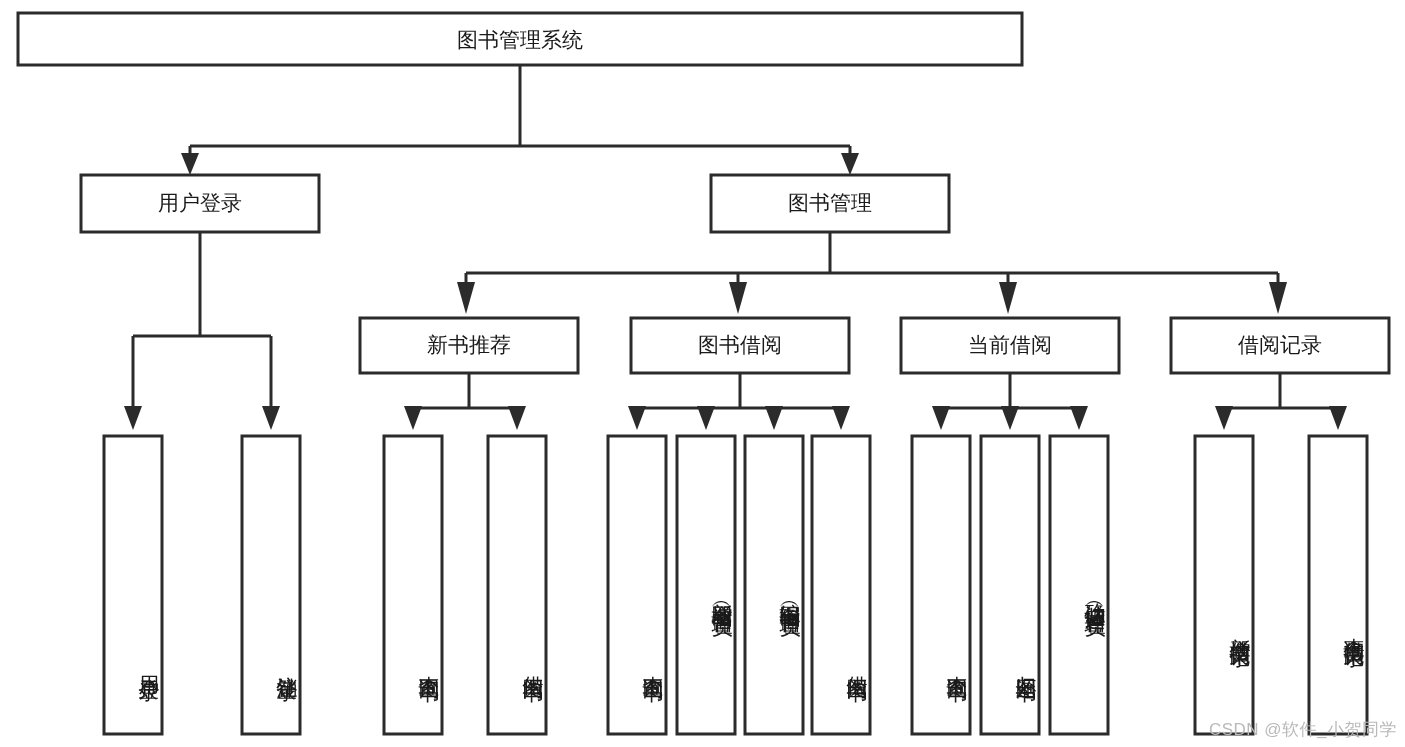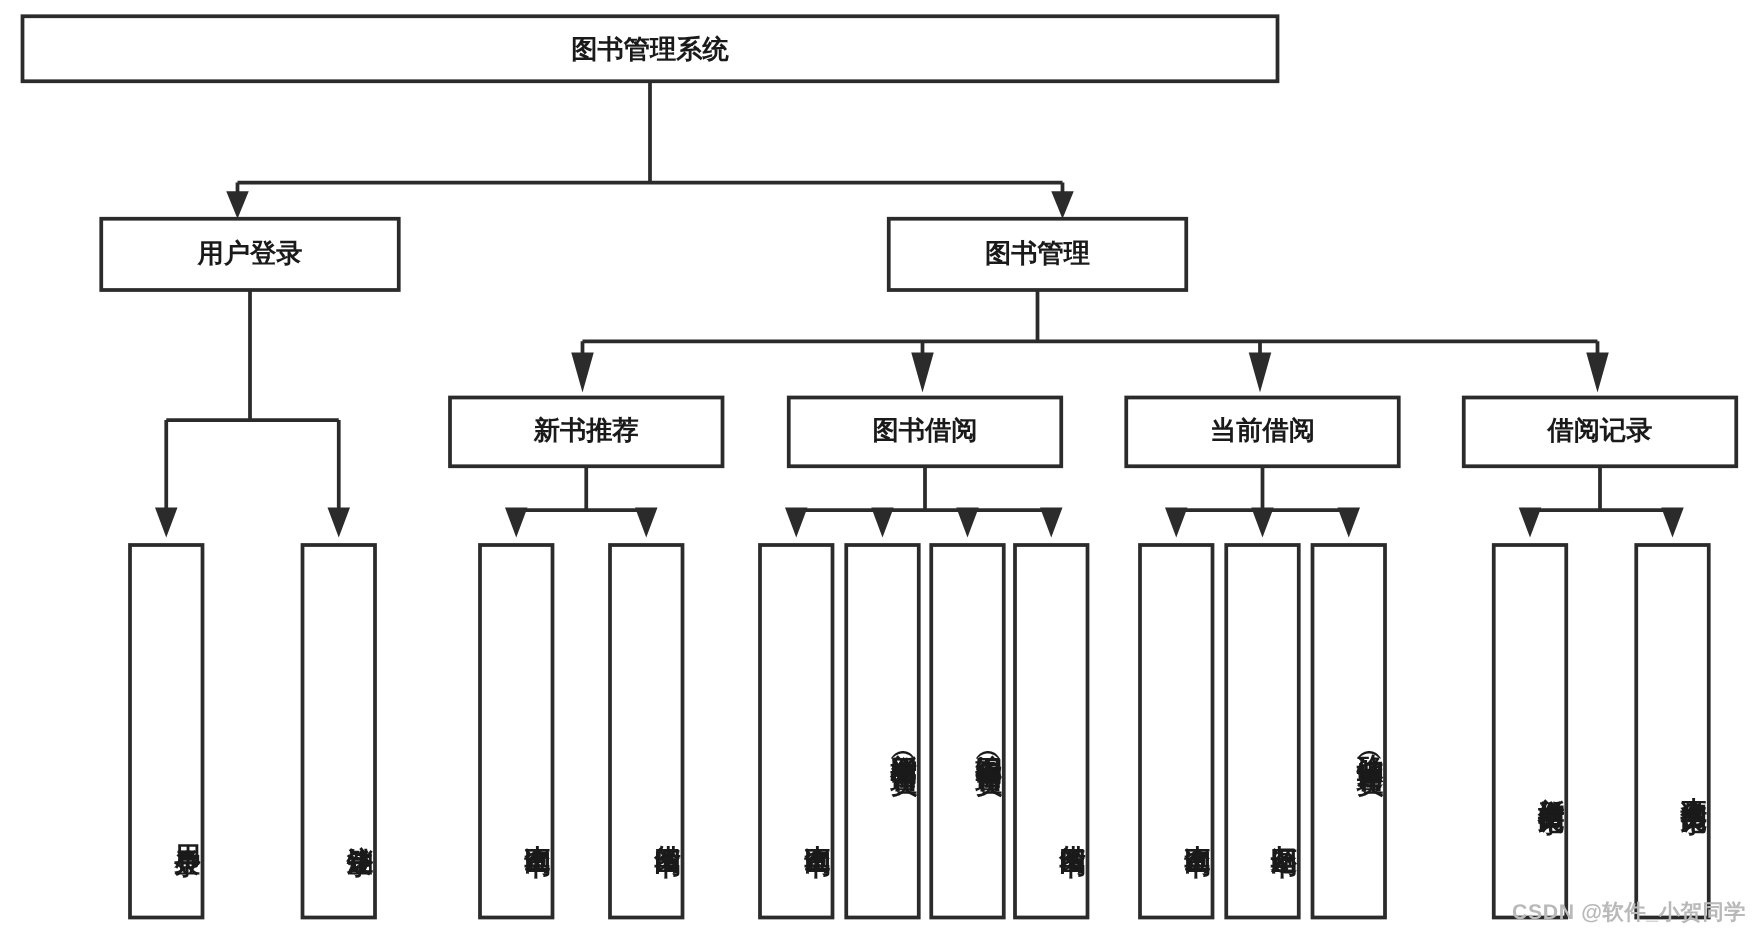--- a/index.html
+++ b/index.html
@@ -11,21 +11,20 @@
     width: 1405px;
     height: 747px;
     font-family: "Liberation Sans", "DejaVu Sans", sans-serif;
     overflow: hidden;
     position: relative;
   }
   #diagram-root {
     position: relative;
     width: 1405px;
     height: 747px;
-    font-weight: bold;
   }
   svg.diagram {
     display: block;
     width: 1405px;
     height: 747px;
   }
   .node-rect {
     fill: #ffffff;
     stroke: #2b2b2b;
     stroke-width: 3;

